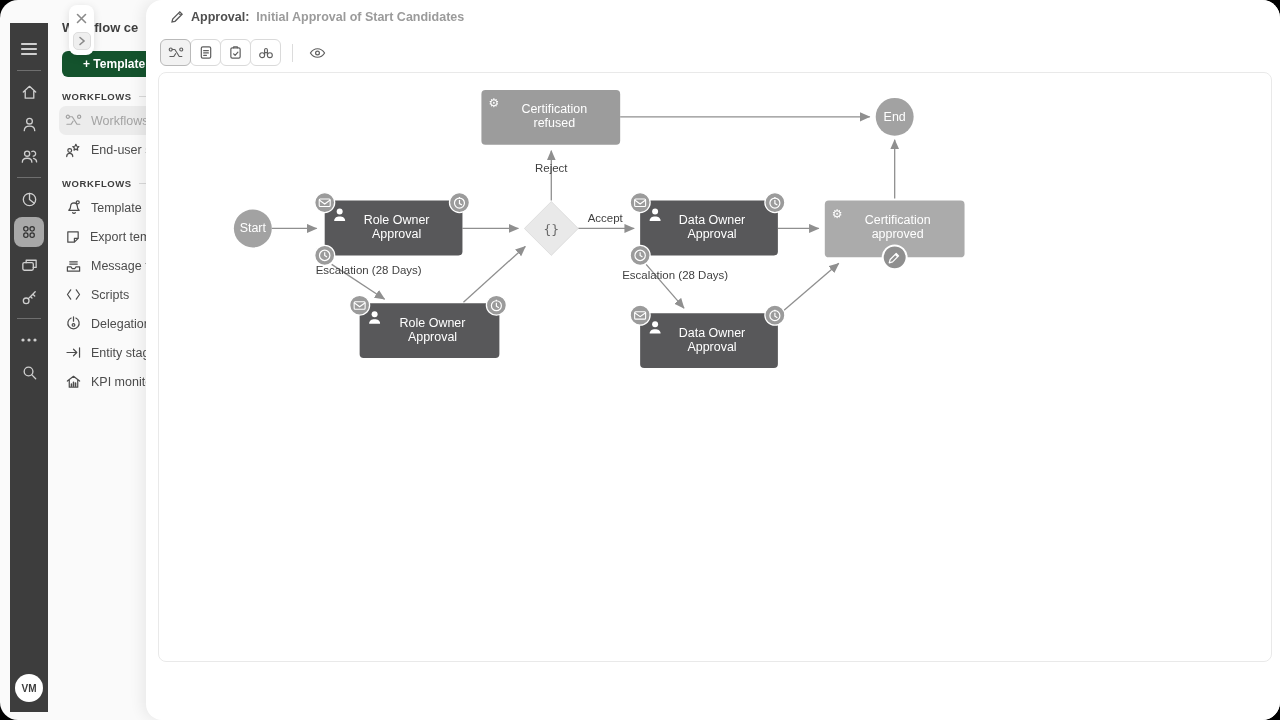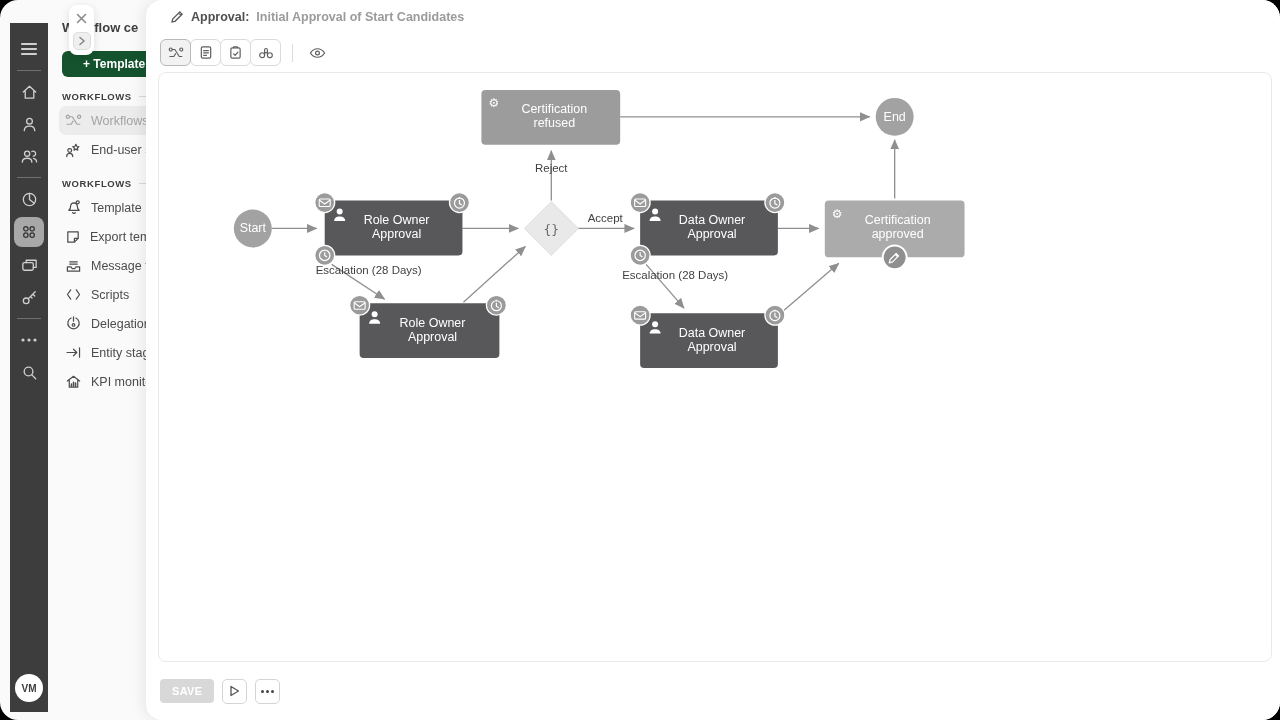--- a/index.html
+++ b/index.html
@@ -427,29 +427,14 @@
           </g>
           <g>
             <circle cx="617" cy="243" r="10" fill="#9b9b9b" stroke="#fff" stroke-width="1.3"></circle>
             <circle cx="617" cy="243.5" r="5" fill="none" stroke="#fff" stroke-width="1.2"></circle>
             <path d="M617 240.5v3.5l2.5 1.5M617 237.5v1.5" stroke="#fff" stroke-width="1.2" fill="none"></path>
           </g>
         </g>
       </svg>
     </div>
 
-    <div class="footer">
-      <button class="save-btn">SAVE</button>
-      <div class="sq-btn">
-        <svg width="11" height="12" viewBox="0 0 11 12">
-            <path d="M2 1.5 9.5 6 2 10.5z"></path>
-          </svg>
-      </div>
-      <div class="sq-btn">
-        <div class="dots3">
-            <i></i>
-            <i></i>
-            <i></i>
-          </div>
-      </div>
-    </div>
   </div>
 </div>
 
 </body></html>

